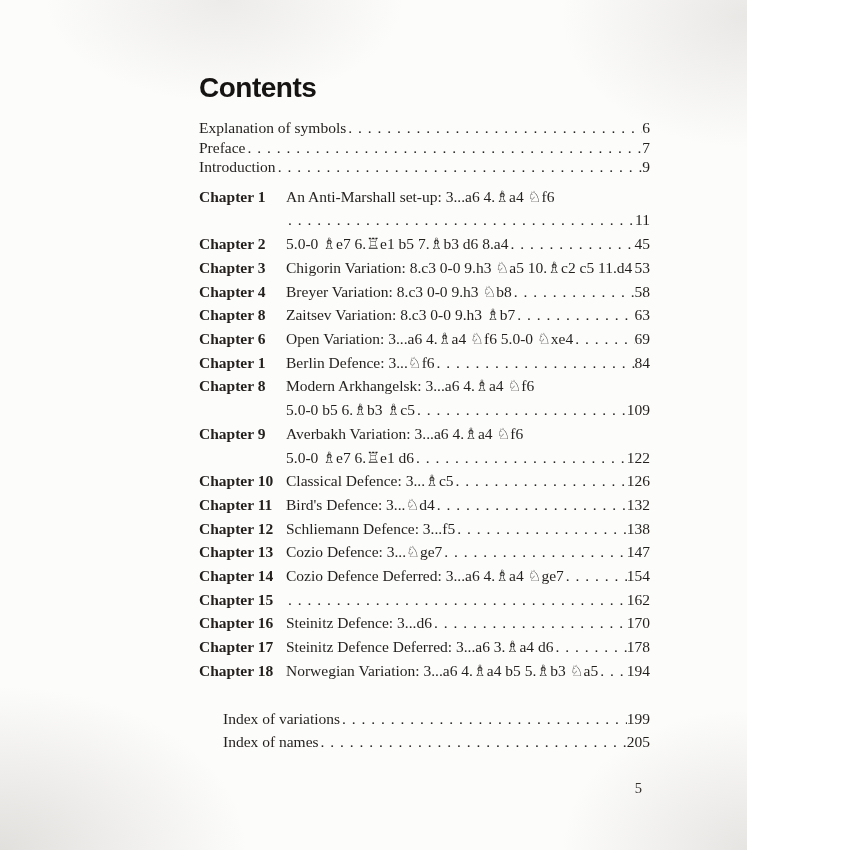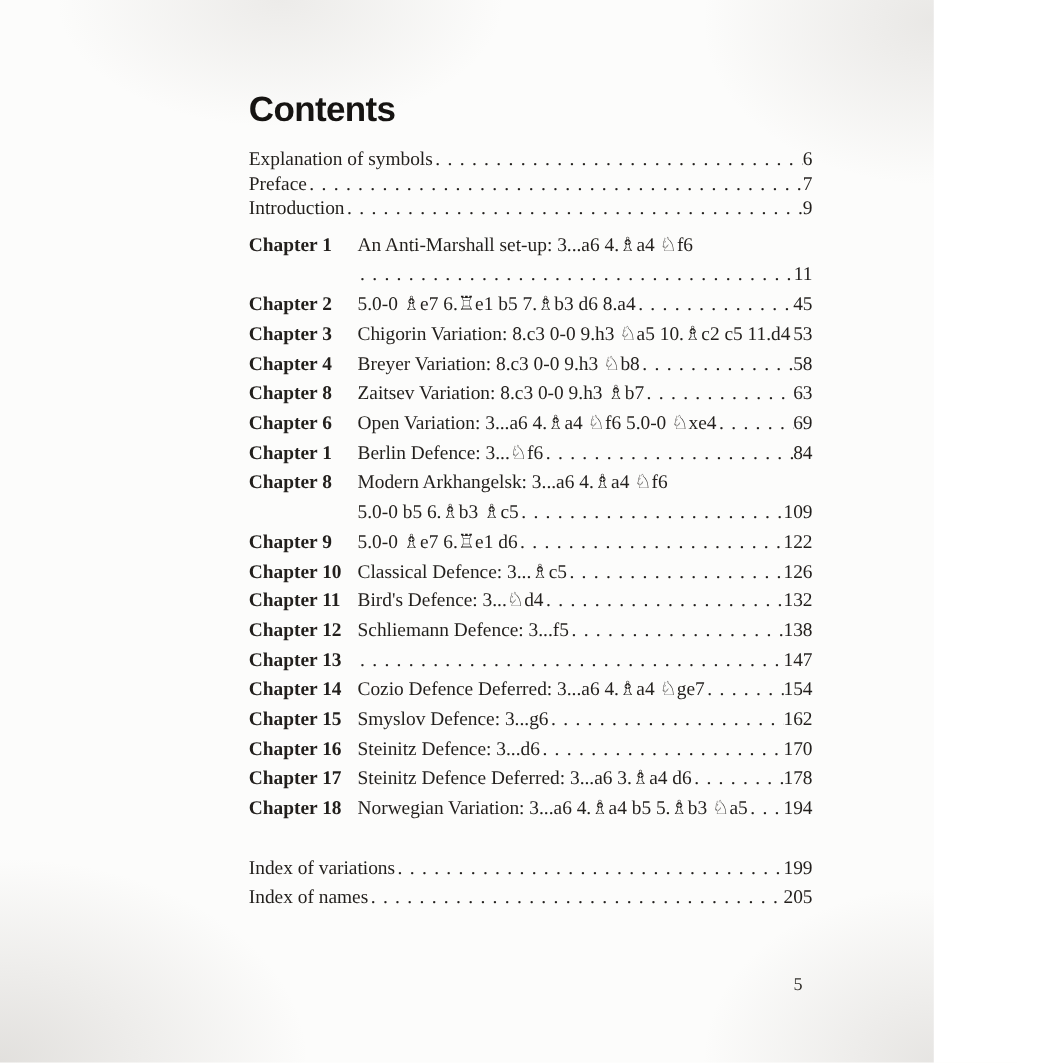--- a/index.html
+++ b/index.html
@@ -55,21 +55,21 @@
   }
   .chapters { margin-top: 8px; }
   .chapter { display: flex; align-items: flex-start; }
   .chapter .chapnum {
     flex: 0 0 87px;
     font-weight: bold;
     line-height: 23.7px;
   }
   .chapter .chapbody { flex: 1 1 auto; min-width: 0; }
   .chapter .chapbody .row, .chapter .chapbody .line { line-height: 23.7px; }
-  .back-matter { margin-top: 24px; }
+  .back-matter { margin-top: 24px; margin-left: 24px; }
   .back-matter .row { line-height: 23.5px; }
   .folio {
     position: absolute;
     top: 780px; left: 199px; width: 443px;
     text-align: right;
     font-size: 14.5px;
     color: #33302c;
   }
 </style>
 </head>
@@ -173,20 +173,21 @@
             <div class="row">
               <span class="label">5.0-0 b5 6.♗b3 ♗c5</span>
               <span class="dots">. . . . . . . . . . . . . . . . . . . . . . . . . . . . . . . . . . . . . . . . . . . . . . . . . . . . . . . . . . . . . . . . . . . . . . . . . . . . . . . . . . . . . . . . . . . . . . . . . . . . . . . . . . . . . . . . . . . . . . . . </span>
               <span class="pg">109</span>
             </div>
           </div>
         </div>
         <div class="chapter">
           <div class="chapnum">Chapter 9</div>
           <div class="chapbody">
+            <div class="line">Averbakh Variation: 3...a6 4.♗a4 ♘f6</div>
             <div class="row">
               <span class="label">5.0-0 ♗e7 6.♖e1 d6</span>
               <span class="dots">. . . . . . . . . . . . . . . . . . . . . . . . . . . . . . . . . . . . . . . . . . . . . . . . . . . . . . . . . . . . . . . . . . . . . . . . . . . . . . . . . . . . . . . . . . . . . . . . . . . . . . . . . . . . . . . . . . . . . . . . </span>
               <span class="pg">122</span>
             </div>
           </div>
         </div>
         <div class="chapter">
           <div class="chapnum">Chapter 10</div>
           <div class="chapbody">
@@ -214,40 +215,40 @@
               <span class="label">Schliemann Defence: 3...f5</span>
               <span class="dots">. . . . . . . . . . . . . . . . . . . . . . . . . . . . . . . . . . . . . . . . . . . . . . . . . . . . . . . . . . . . . . . . . . . . . . . . . . . . . . . . . . . . . . . . . . . . . . . . . . . . . . . . . . . . . . . . . . . . . . . . </span>
               <span class="pg">138</span>
             </div>
           </div>
         </div>
         <div class="chapter">
           <div class="chapnum">Chapter 13</div>
           <div class="chapbody">
             <div class="row">
+              <span class="label">Cozio Defence: 3...♘ge7</span>
               <span class="dots">. . . . . . . . . . . . . . . . . . . . . . . . . . . . . . . . . . . . . . . . . . . . . . . . . . . . . . . . . . . . . . . . . . . . . . . . . . . . . . . . . . . . . . . . . . . . . . . . . . . . . . . . . . . . . . . . . . . . . . . . </span>
               <span class="pg">147</span>
             </div>
           </div>
         </div>
         <div class="chapter">
           <div class="chapnum">Chapter 14</div>
           <div class="chapbody">
             <div class="row">
               <span class="label">Cozio Defence Deferred: 3...a6 4.♗a4 ♘ge7</span>
               <span class="dots">. . . . . . . . . . . . . . . . . . . . . . . . . . . . . . . . . . . . . . . . . . . . . . . . . . . . . . . . . . . . . . . . . . . . . . . . . . . . . . . . . . . . . . . . . . . . . . . . . . . . . . . . . . . . . . . . . . . . . . . . </span>
               <span class="pg">154</span>
             </div>
           </div>
         </div>
         <div class="chapter">
           <div class="chapnum">Chapter 15</div>
           <div class="chapbody">
             <div class="row">
-              <span class="label">Smyslov Defence: 3...g6</span>
               <span class="dots">. . . . . . . . . . . . . . . . . . . . . . . . . . . . . . . . . . . . . . . . . . . . . . . . . . . . . . . . . . . . . . . . . . . . . . . . . . . . . . . . . . . . . . . . . . . . . . . . . . . . . . . . . . . . . . . . . . . . . . . . </span>
               <span class="pg">162</span>
             </div>
           </div>
         </div>
         <div class="chapter">
           <div class="chapnum">Chapter 16</div>
           <div class="chapbody">
             <div class="row">
               <span class="label">Steinitz Defence: 3...d6</span>

